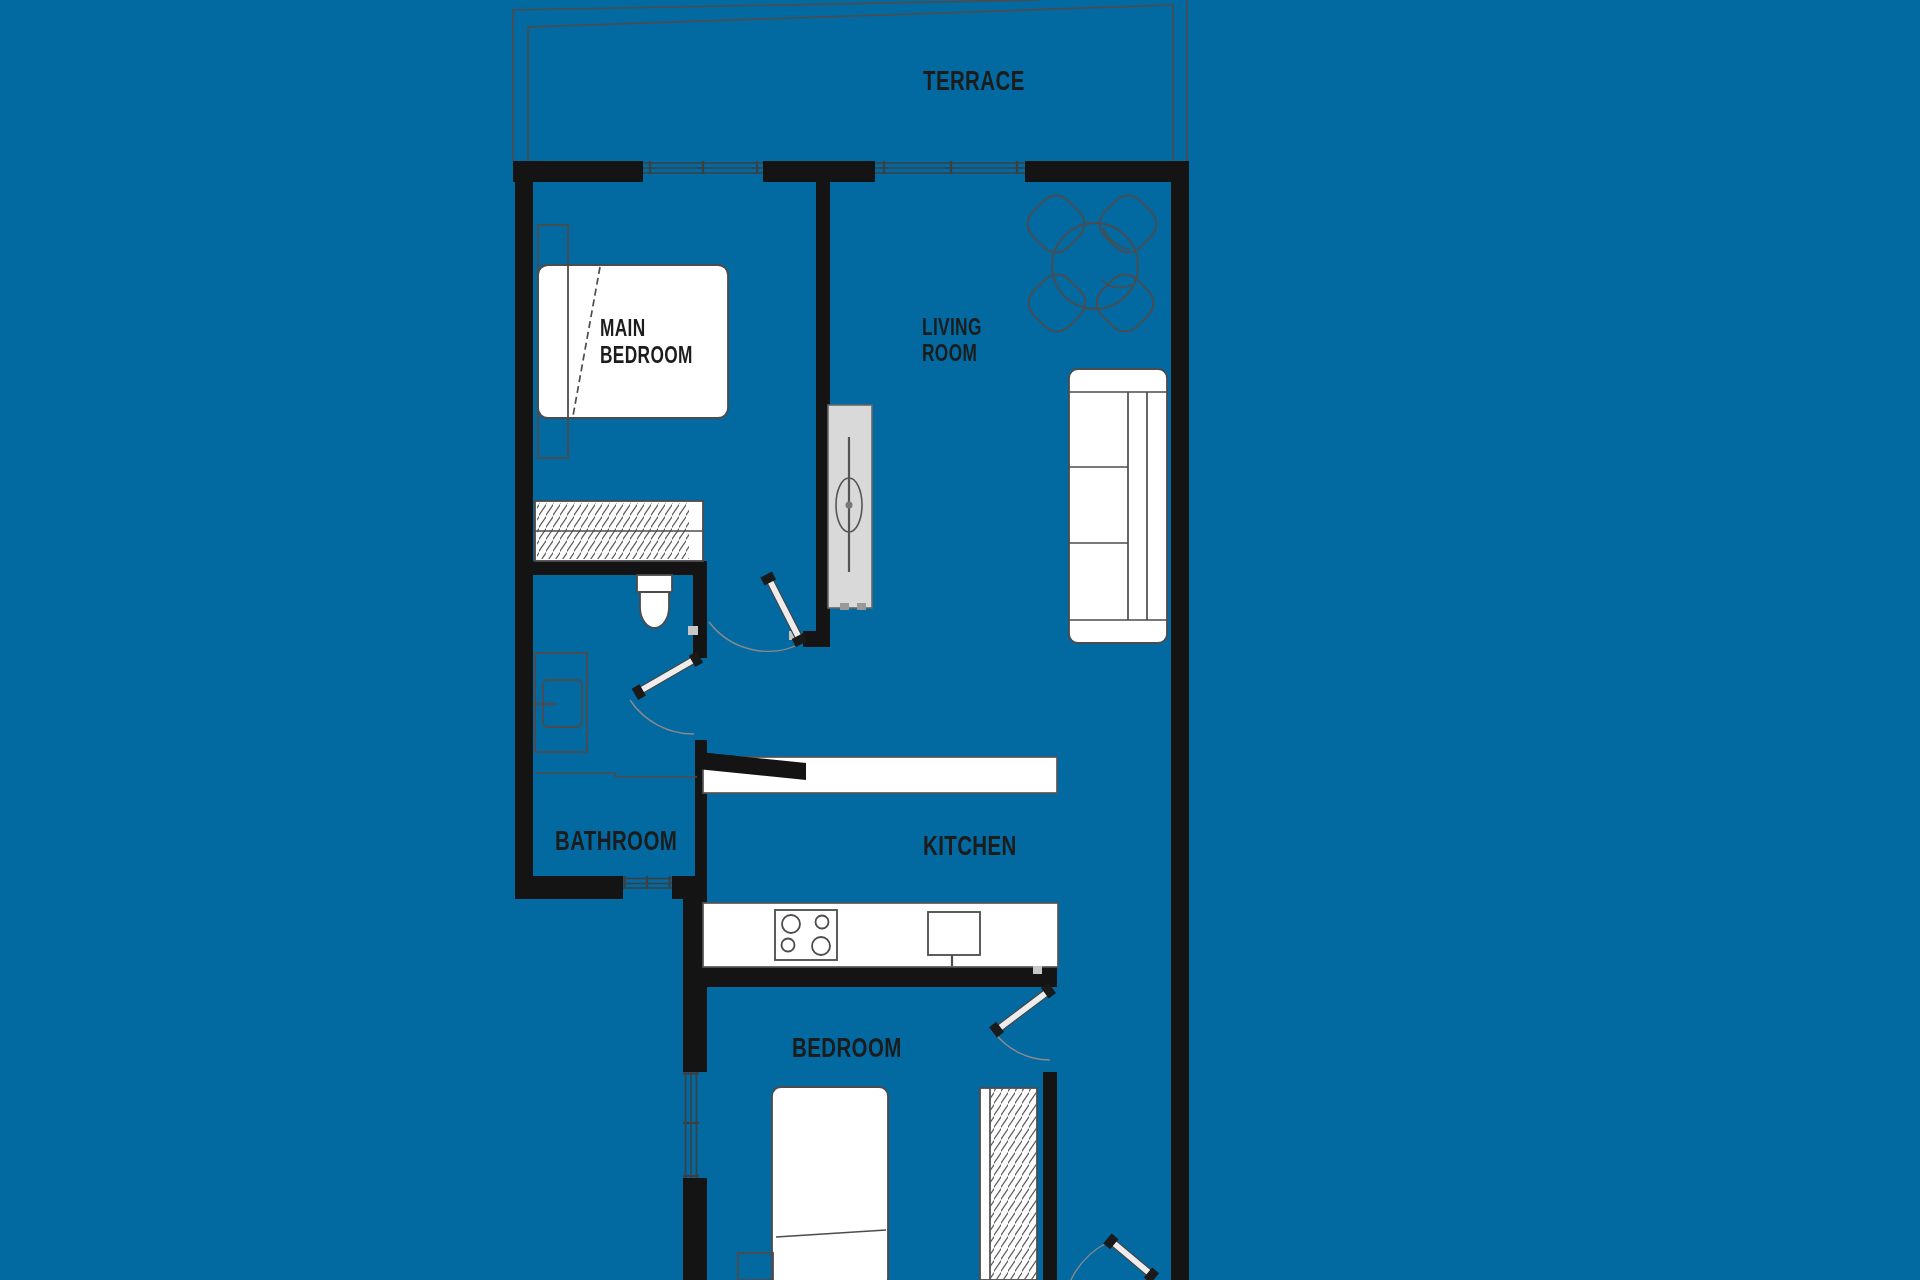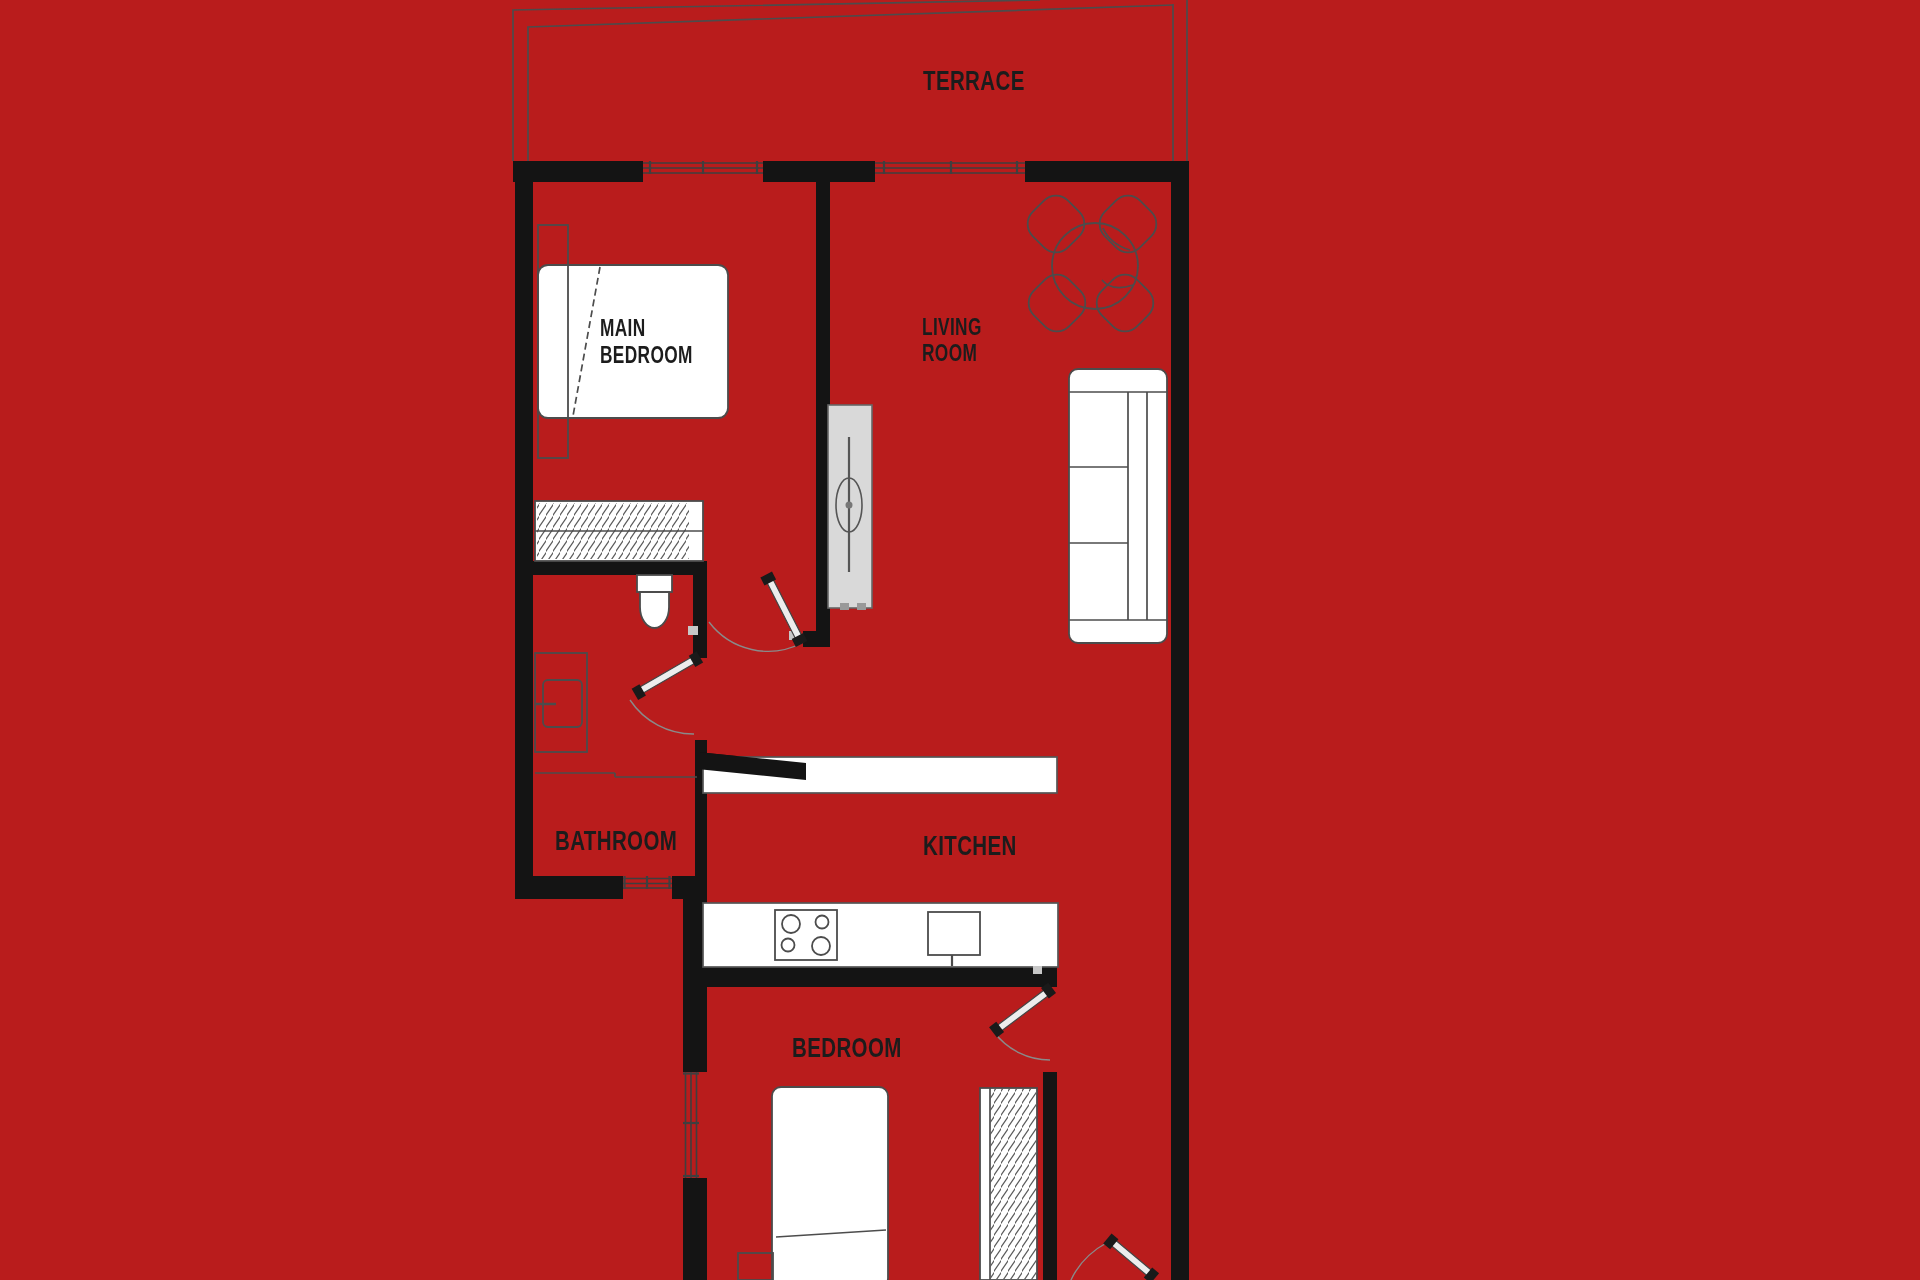--- a/index.html
+++ b/index.html
@@ -1,16 +1,16 @@
 <!DOCTYPE html>
 <html><head>
 <meta charset="utf-8">
 <style>
   html,body{margin:0;padding:0;background:#ffffff;}
-  #stage{position:relative;width:1920px;height:1280px;background:#b91c1c;overflow:hidden;}
+  #stage{position:relative;width:1920px;height:1280px;background:#0369a1;overflow:hidden;}
   svg{display:block;}
   .wall{fill:#141414;stroke:none;}
   .thin{stroke:#4c4c4c;stroke-width:1.7;fill:none;}
   .furn{stroke:#4c4c4c;stroke-width:1.8;fill:#ffffff;}
   .furn-open{stroke:#4c4c4c;stroke-width:1.8;fill:none;}
   .counter{stroke:#555555;stroke-width:1.7;fill:#ffffff;}
   .winline{stroke:#3f3f3f;stroke-width:1.6;fill:none;}
   .wintick{stroke:#3f3f3f;stroke-width:2.2;fill:none;}
   .arc{stroke:#8a8a8a;stroke-width:1.4;fill:none;}
   .leaf{fill:#ededed;stroke:#444444;stroke-width:1.2;}

